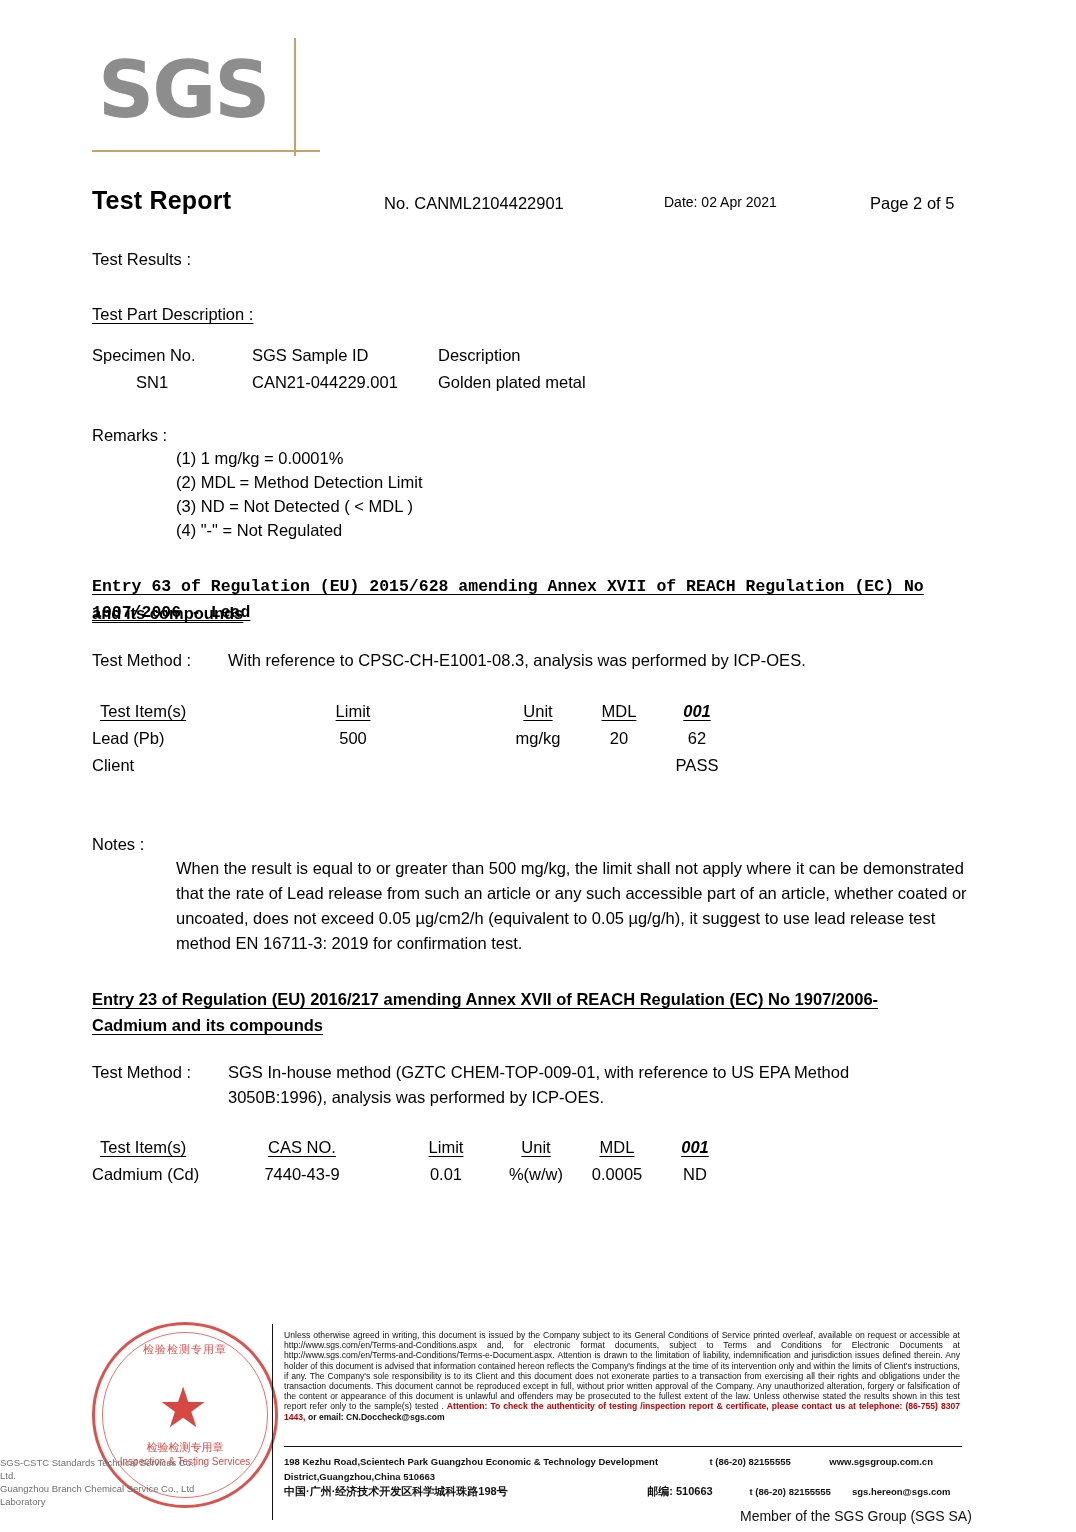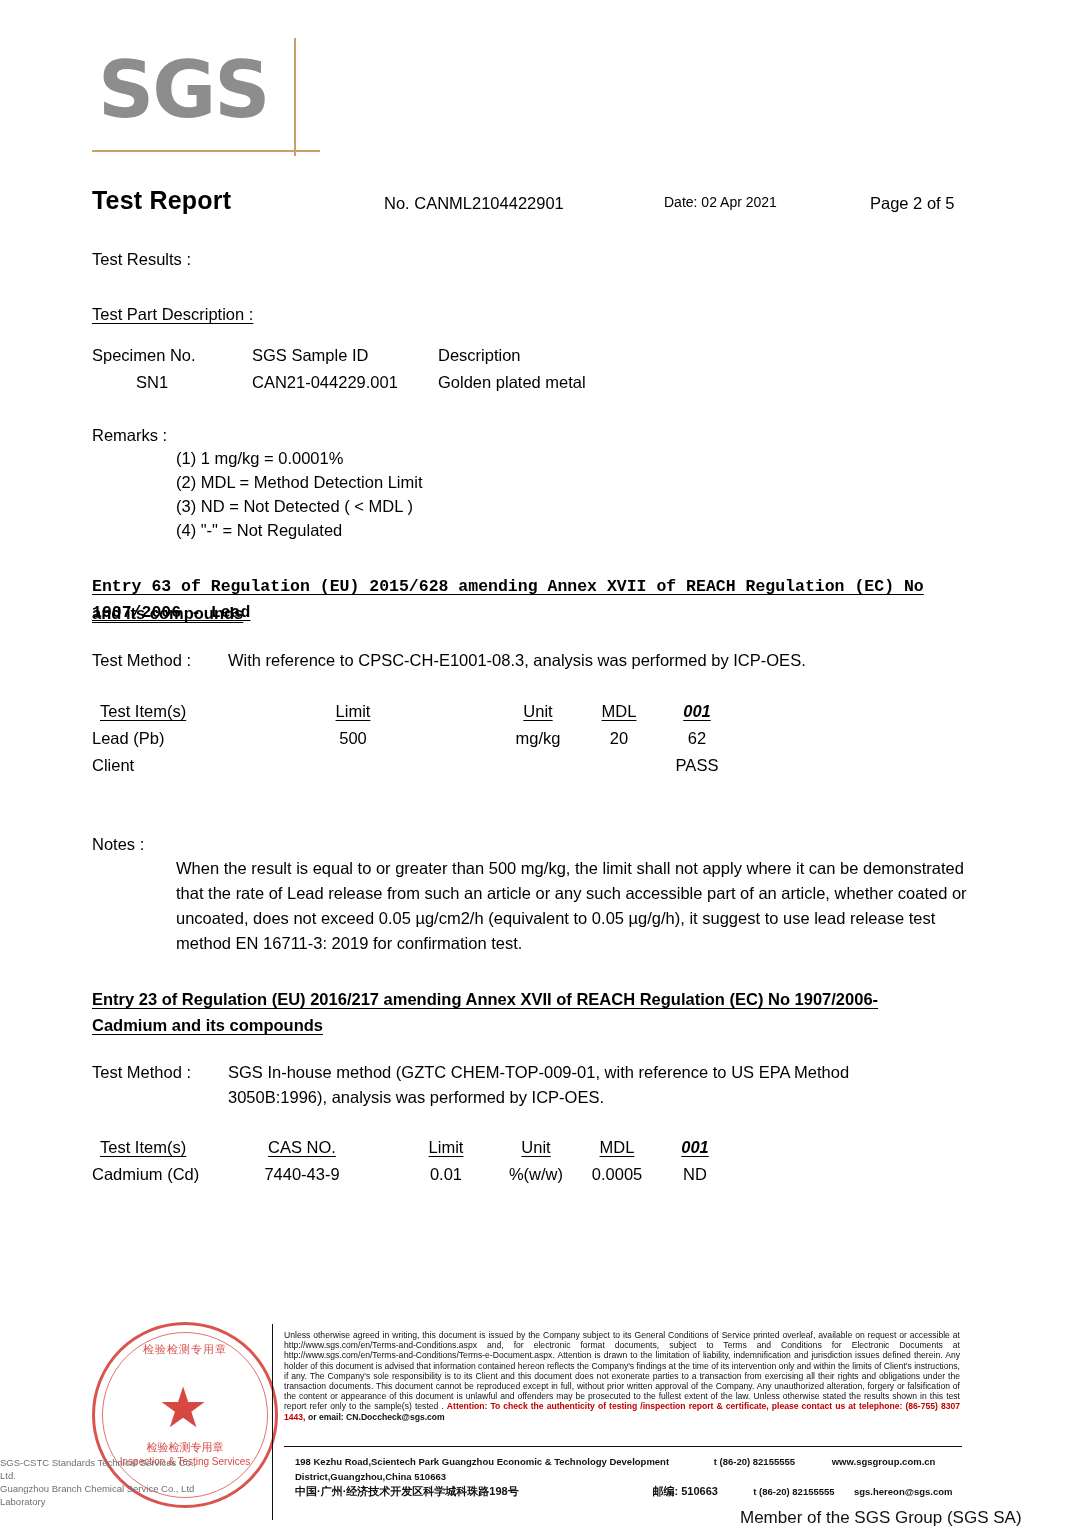--- a/index.html
+++ b/index.html
@@ -257,30 +257,30 @@
   .addr {
     position: absolute;
     left: 284px;
     top: 136px;
     width: 700px;
     font-size: 9.5px;
     line-height: 15px;
     color: #111;
     font-weight: bold;
   }
-  .addr .row { display: flex; margin-left: 11px; }
+  .addr .row { display: flex; }
   .addr .c1 { width: 440px; }
   .addr .c2 { width: 124px; }
   .addr .c3 { width: 160px; }
   .addr .cn { font-size: 11px; }
   .member {
     position: absolute;
     left: 740px;
     top: 190px;
-    font-size: 17px;
+    font-size: 14px;
     color: #111;
   }
   .footer-topline {
     position: absolute;
     left: 284px;
     top: 128px;
     width: 678px;
     height: 1px;
     background: #111;
   }

